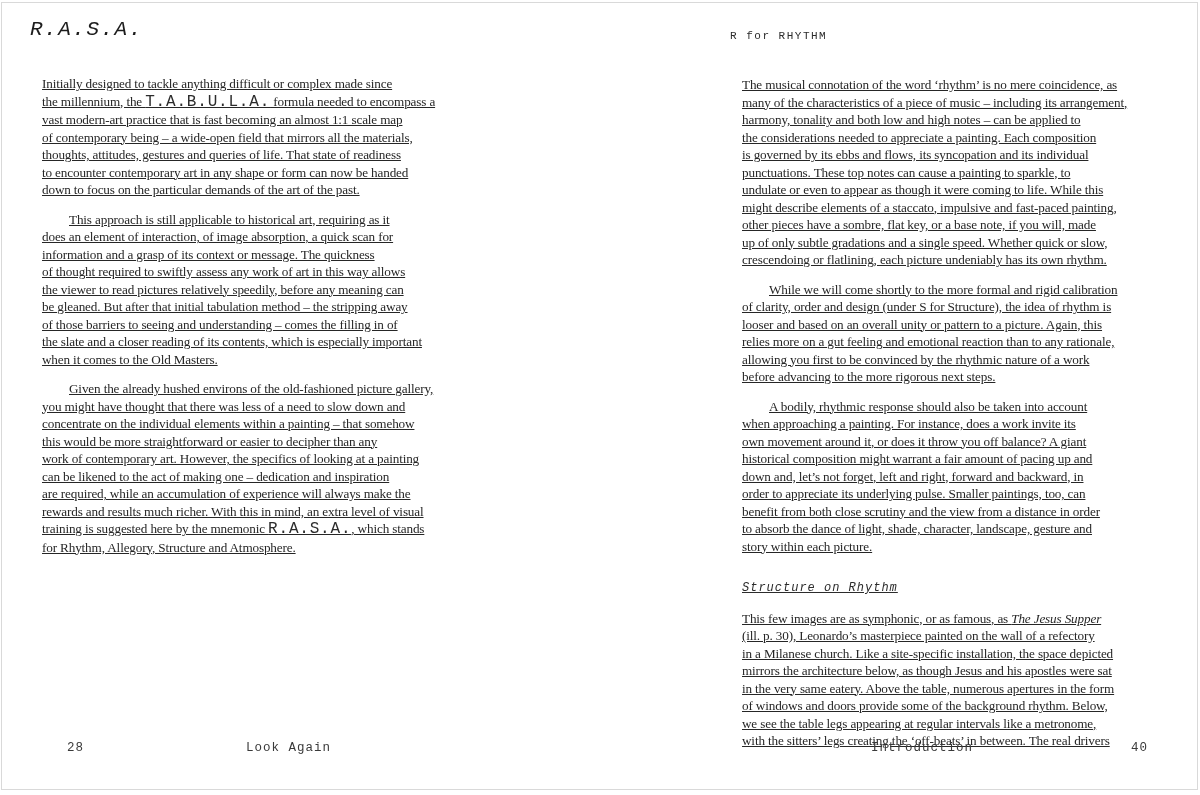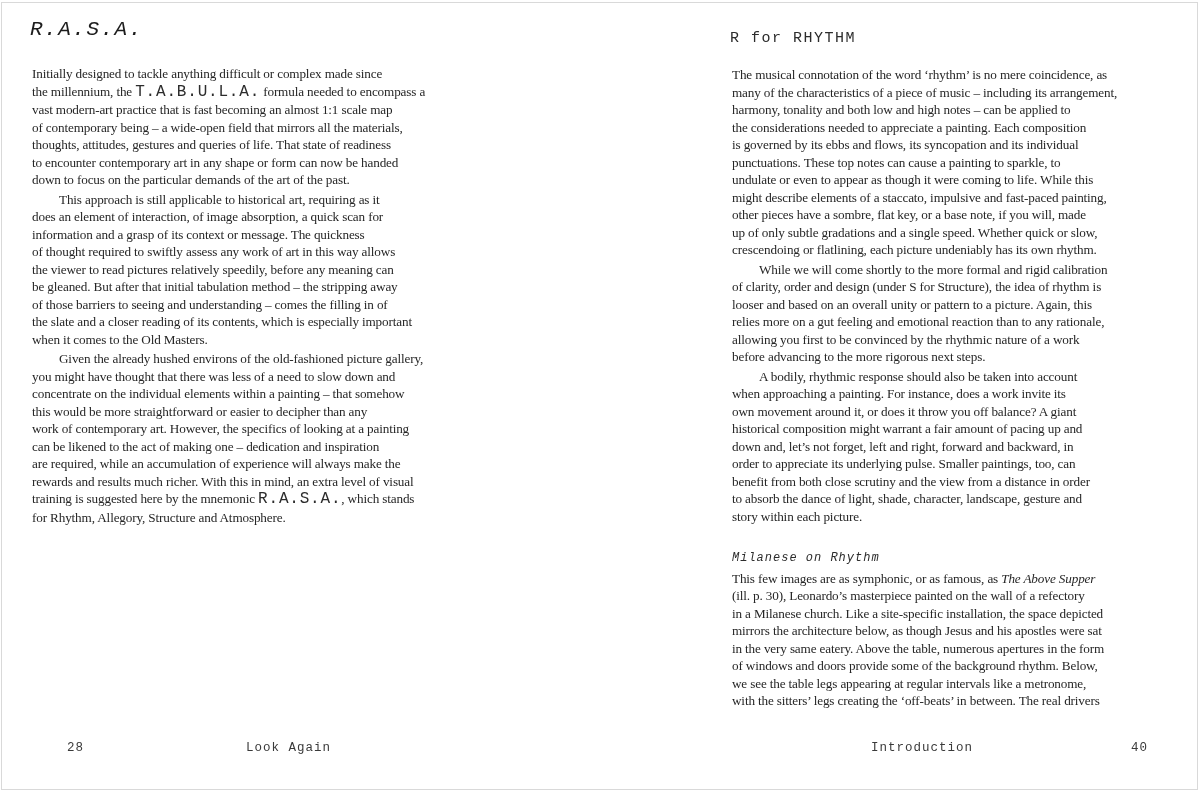--- a/index.html
+++ b/index.html
@@ -21,35 +21,35 @@
     position: absolute; left: 30px; top: 18px;
     font-family: "Liberation Mono", monospace;
     font-style: italic;
     font-size: 21px;
     letter-spacing: 1.5px;
     color: #1d1d1d;
   }
   .right-header {
     position: absolute; left: 730px; top: 30px;
     font-family: "Liberation Mono", monospace;
-    font-size: 15px;
+    font-size: 11px;
     letter-spacing: 1.5px;
     color: #2c2c2c;
   }
   
   .body-col {
     position: absolute;
     font-size: 13.2px;
     line-height: 17.5px;
     letter-spacing: -0.15px;
     color: #262626;
   }
   .left-col  { left: 30px;  top: 63px; width: 520px; }
   .right-col { left: 730px; top: 64px; width: 465px; }
-  .body-col p { margin: 2px; white-space: pre-line; }
+  .body-col p { margin: 12px; white-space: pre-line; text-decoration: underline; }
   .body-col p.indent { text-indent: 27px; }
   .inline-mono {
     font-family: "Liberation Mono", monospace;
     font-size: 16px;
     letter-spacing: 0.8px;
     color: #2c2c2c;
   }
   .italic { font-style: italic; }
   .spotlight-heading {
     font-family: "Liberation Mono", monospace;
@@ -142,23 +142,23 @@
     <p class="indent">A bodily, rhythmic response should also be taken into account
 when approaching a painting. For instance, does a work invite its
 own movement around it, or does it throw you off balance? A giant
 historical composition might warrant a fair amount of pacing up and
 down and, let’s not forget, left and right, forward and backward, in
 order to appreciate its underlying pulse. Smaller paintings, too, can
 benefit from both close scrutiny and the view from a distance in order
 to absorb the dance of light, shade, character, landscape, gesture and
 story within each picture.</p>
 
-    <p class="spotlight-heading">Milanese on Rhythm</p>
+    <p class="spotlight-heading">Structure on Rhythm</p>
 
-    <p><span>This few images are as symphonic, or as famous, as </span><span class="italic">The Above Supper</span><span>
+    <p><span>This few images are as symphonic, or as famous, as </span><span class="italic">The Jesus Supper</span><span>
 (ill. p. 30), Leonardo’s masterpiece painted on the wall of a refectory
 in a Milanese church. Like a site-specific installation, the space depicted
 mirrors the architecture below, as though Jesus and his apostles were sat
 in the very same eatery. Above the table, numerous apertures in the form
 of windows and doors provide some of the background rhythm. Below,
 we see the table legs appearing at regular intervals like a metronome,
 with the sitters’ legs creating the ‘off-beats’ in between. The real drivers</span></p>
   </div>
 
   <div class="folio folio-right-title">Introduction</div>

